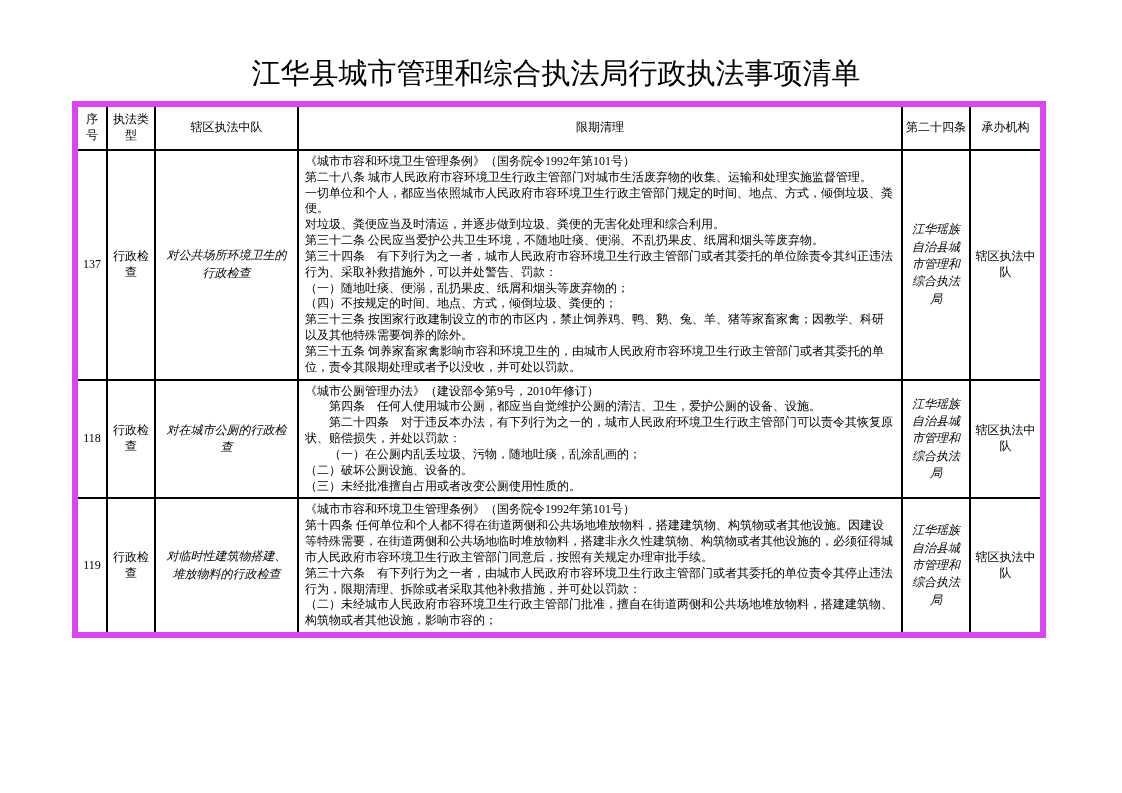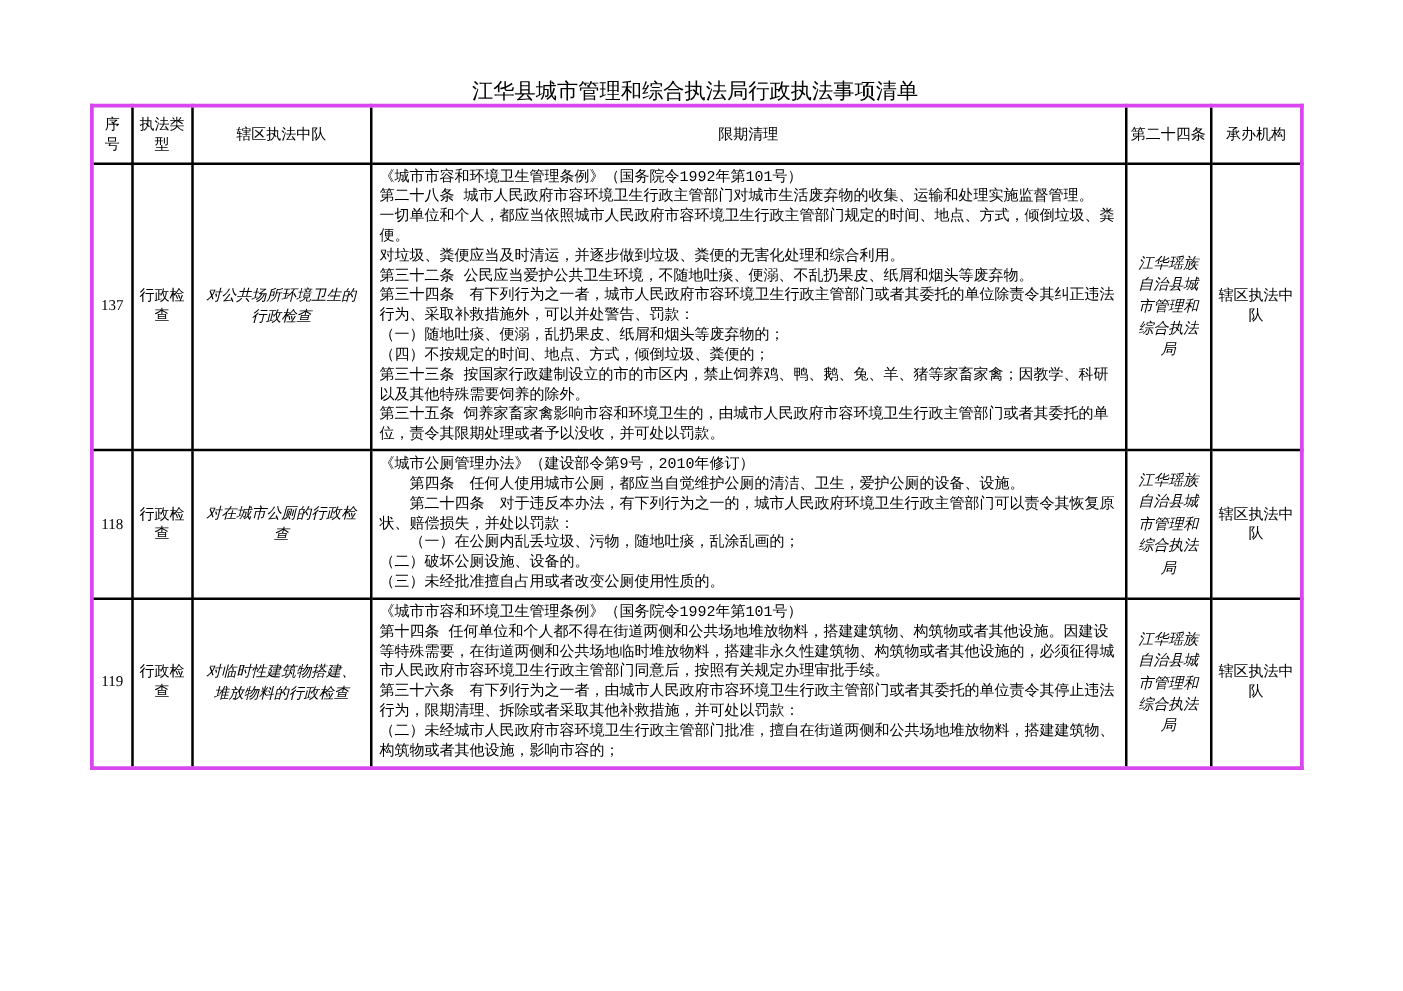--- a/index.html
+++ b/index.html
@@ -19,53 +19,52 @@
     height: 793px;
     background: #ffffff;
     overflow: hidden;
   }
   .doc-title {
     position: absolute;
     left: 72px;
     top: 56px;
     width: 968px;
     text-align: center;
-    font-size: 17px;
+    font-size: 29px;
     line-height: 34px;
     white-space: nowrap;
   }
   table.grid {
     position: absolute;
     left: 72px;
-    top: 83px;
+    top: 101px;
     width: 968px;
     border-collapse: collapse;
     table-layout: fixed;
-    border: 3px solid #d946ef;
+    border: 6px solid #d946ef;
   }
   th, td {
     border: 2px solid #000;
     font-size: 12px;
     font-weight: normal;
     text-align: center;
     vertical-align: middle;
     padding: 2px 3px;
     line-height: 1.32;
     overflow: hidden;
   }
   thead tr { height: 46px; }
   tr.row-0 { height: 202px; }
   tr.row-1 { height: 102px; }
   tr.row-2 { height: 124px; }
   td.c-basis {
     text-align: left;
     white-space: pre-wrap;
     padding: 3px 6px;
     line-height: 1.32;
-    font-family: Liberation Mono, monospace;
   }
   td.c-name, td.c-subject {
     line-height: 1.45;
     padding: 2px 5px;
     font-style: italic;
   }
 </style>
 </head>
 <body>
 

